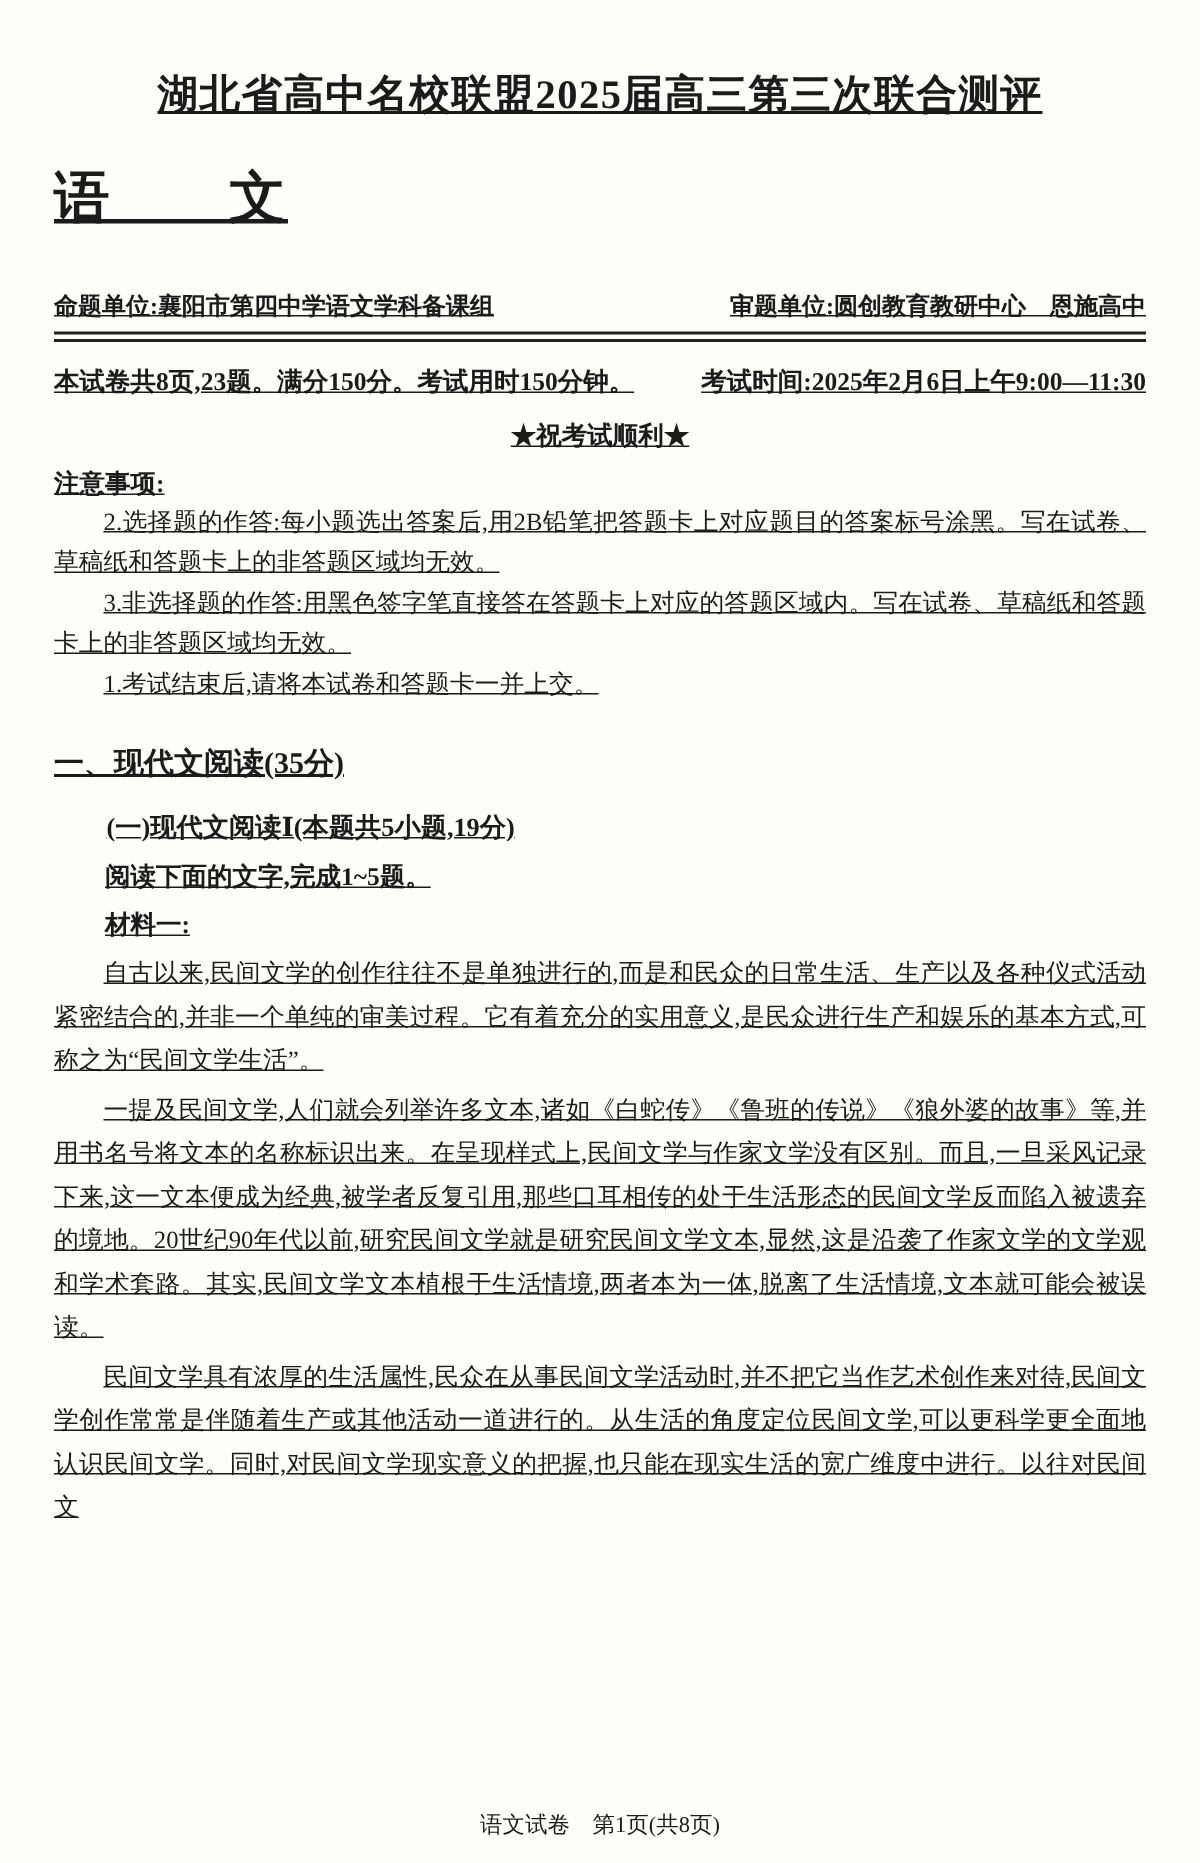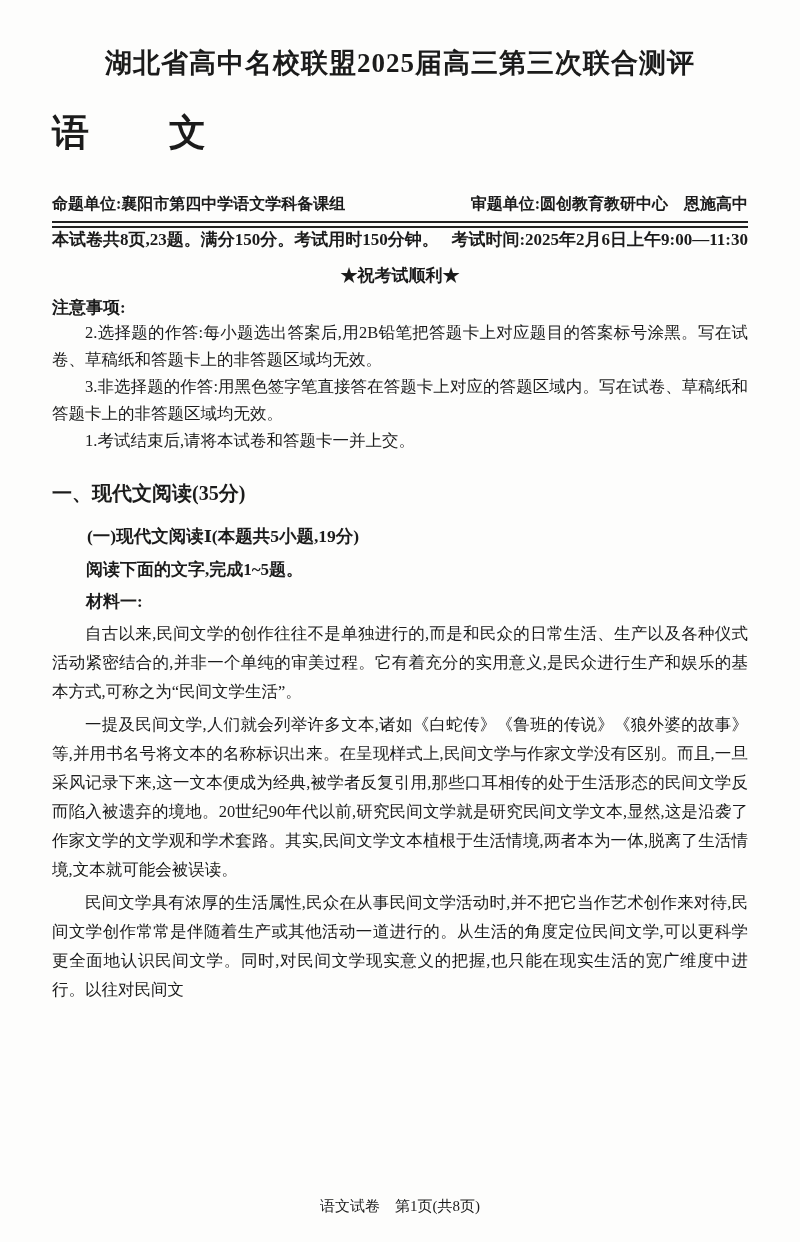--- a/index.html
+++ b/index.html
@@ -1,25 +1,26 @@
 <!DOCTYPE html>
 <html><head>
 <meta charset="utf-8">
 <style>
   html, body { margin: 0; padding: 0; background: #ffffff; }
   .page {
     position: relative;
     width: 800px;
     height: 1242px;
     box-sizing: border-box;
-    padding: 46px 52px 0;
+    padding: 46px 36px 0;
     overflow: hidden;
     background: #fdfdfc;
     color: #1b1b1b;
     font-family: "Liberation Serif", "DejaVu Serif", serif;
+    text-decoration: underline;
   }
   .title {
     text-align: center;
     font-size: 27px;
     font-weight: bold;
     line-height: 34px;
     letter-spacing: 1px;
     margin: 0;
   }
   .subject {
@@ -34,21 +35,21 @@
     justify-content: space-between;
     align-items: baseline;
     font-weight: bold;
   }
   .info-row.top { margin-top: 38px; font-size: 16px; padding-bottom: 6px; gap: 24px; }
   .double-rule {
     height: 3px;
     border-top: 2px solid #222;
     border-bottom: 2px solid #222;
   }
-  .info-row.meta { margin-top: 0; font-size: 17px; }
+  .info-row.meta { margin-top: 15px; font-size: 17px; }
   .wish {
     text-align: center;
     font-weight: bold;
     font-size: 17px;
     margin-top: 13px;
   }
   .notices-heading { font-weight: bold; font-size: 17px; margin-top: 9px; }
   .notice {
     font-size: 16.5px;
     line-height: 27px;
@@ -64,21 +65,21 @@
     font-size: 16.5px;
     line-height: 29px;
     text-indent: 2em;
     text-align: justify;
     margin: 4px 0 0;
   }
   .body-para.first { margin-top: 6px; }
   .footer {
     position: absolute;
     left: 0;
-    bottom: 26px;
+    bottom: 16px;
     width: 100%;
     text-align: center;
     font-size: 15px;
     color: #1b1b1b;
   }
 </style>
 </head>
 <body>
 
 <div class="page">

